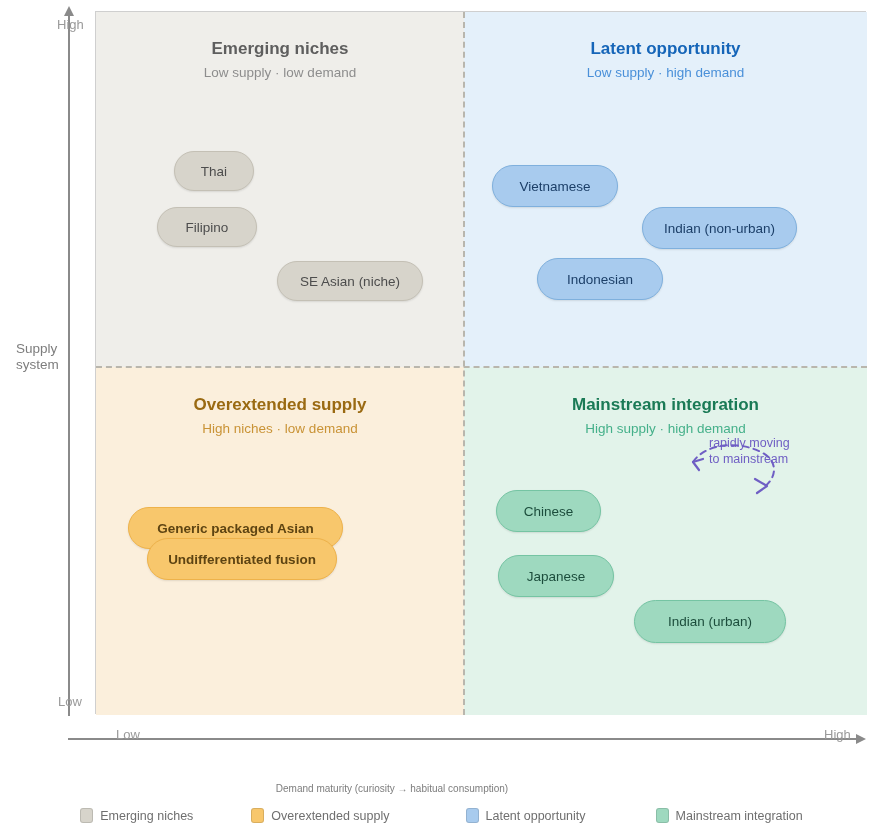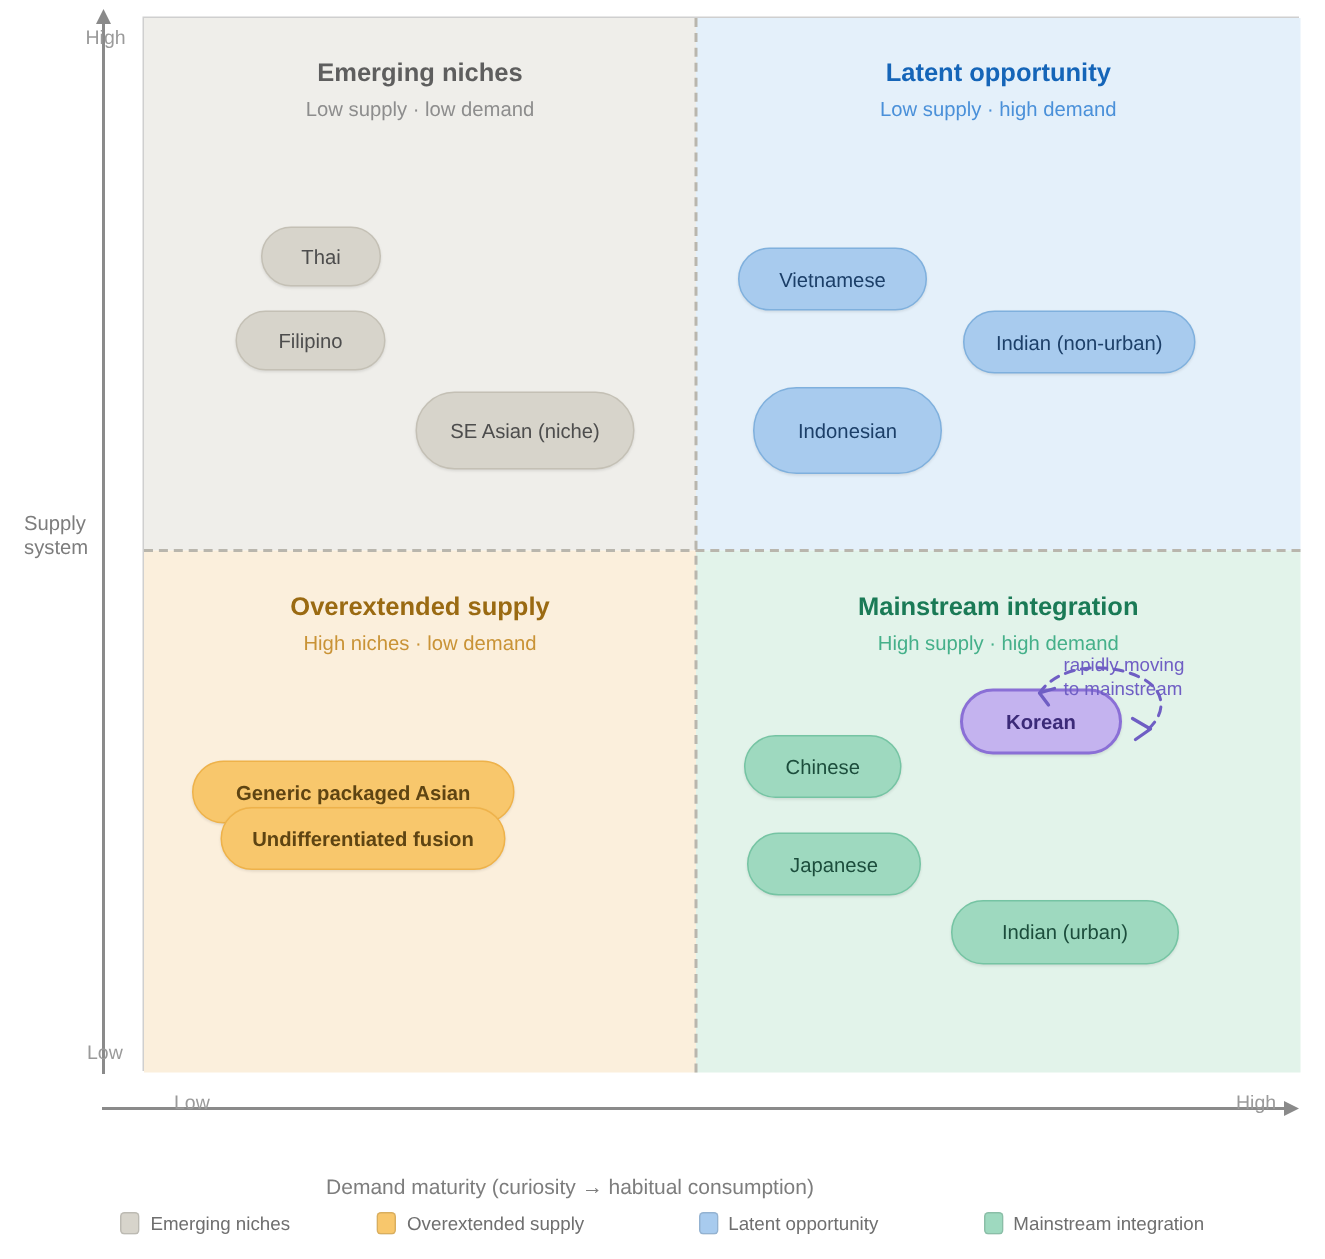--- a/index.html
+++ b/index.html
@@ -79,22 +79,23 @@
     color: #7d7d7d;
     line-height: 16px;
     text-align: left;
   }
   #x-axis-title {
     position: absolute;
     left: 0;
     top: 783px;
     width: 760px;
     text-align: center;
-    font-size: 14px;
+    font-size: 10px;
     color: #7d7d7d;
+    padding-left: 12px;
   }
 
   
   #plot {
     position: absolute;
     left: 95px;
     top: 11px;
     width: 771px;
     height: 703px;
     border: 1.5px solid #cfcfcf;
@@ -298,34 +299,33 @@
       <div class="q-title" style="color: rgb(154, 106, 18);">Overextended supply</div>
       <div class="q-sub" style="color: rgb(201, 147, 54);">High niches · low demand</div>
     </div>
     <div class="q-head" id="head-br">
       <div class="q-title" style="color: rgb(26, 122, 86);">Mainstream integration</div>
       <div class="q-sub" style="color: rgb(69, 176, 138);">High supply · high demand</div>
     </div>
 
     <div class="pill pill-grey" style="left:78px;  top:139px; width:80px;  height:40px;">Thai</div>
     <div class="pill pill-grey" style="left:61px;  top:195px; width:100px; height:40px;">Filipino</div>
-    <div class="pill pill-grey" style="left:181px; top:249px; width:146px; height:52px;">SE Asian (niche)</div>
+    <div class="pill pill-grey" style="left:181px; top:249px; width:146px; height:40px;">SE Asian (niche)</div>
 
     <div class="pill pill-blue" style="left:396px; top:153px; width:126px; height:42px;">Vietnamese</div>
     <div class="pill pill-blue" style="left:546px; top:195px; width:155px; height:42px;">Indian (non-urban)</div>
-    <div class="pill pill-blue" style="left:406px; top:246px; width:126px; height:58px;">Indonesian</div>
+    <div class="pill pill-blue" style="left:441px; top:246px; width:126px; height:42px;">Indonesian</div>
 
     <div class="pill pill-orange" style="left:32px; top:495px; width:215px; height:42px;">Generic packaged Asian</div>
     <div class="pill pill-orange" style="left:51px; top:526px; width:190px; height:42px;">Undifferentiated fusion</div>
 
     <div class="pill pill-green" style="left:400px; top:478px; width:105px; height:42px;">Chinese</div>
     <div class="pill pill-green" style="left:402px; top:543px; width:116px; height:42px;">Japanese</div>
     <div class="pill pill-green" style="left:538px; top:588px; width:152px; height:43px;">Indian (urban)</div>
 
-    <div class="pill pill-purple" style="left:544px; top:447px; width:108px; height:44px;">Korean</div>
 
   </div>
 
   <svg id="annotation-arrow" viewBox="0 0 130 75">
     <path d="M 18 32 C 30 14, 62 10, 86 22 C 104 31, 102 48, 88 58" fill="none" stroke="#6f5ec4" stroke-width="2" stroke-dasharray="6 5" stroke-linecap="round"></path>
     <path d="M 18 32 L 28 29 M 18 32 L 24 40" fill="none" stroke="#6f5ec4" stroke-width="2.2" stroke-linecap="round"></path>
     <path d="M 80 49 L 92 56 L 82 63" fill="none" stroke="#6f5ec4" stroke-width="2.2" stroke-linecap="round" stroke-linejoin="round"></path>
   </svg>
   <div id="annotation-text">rapidly moving
 to mainstream</div>

